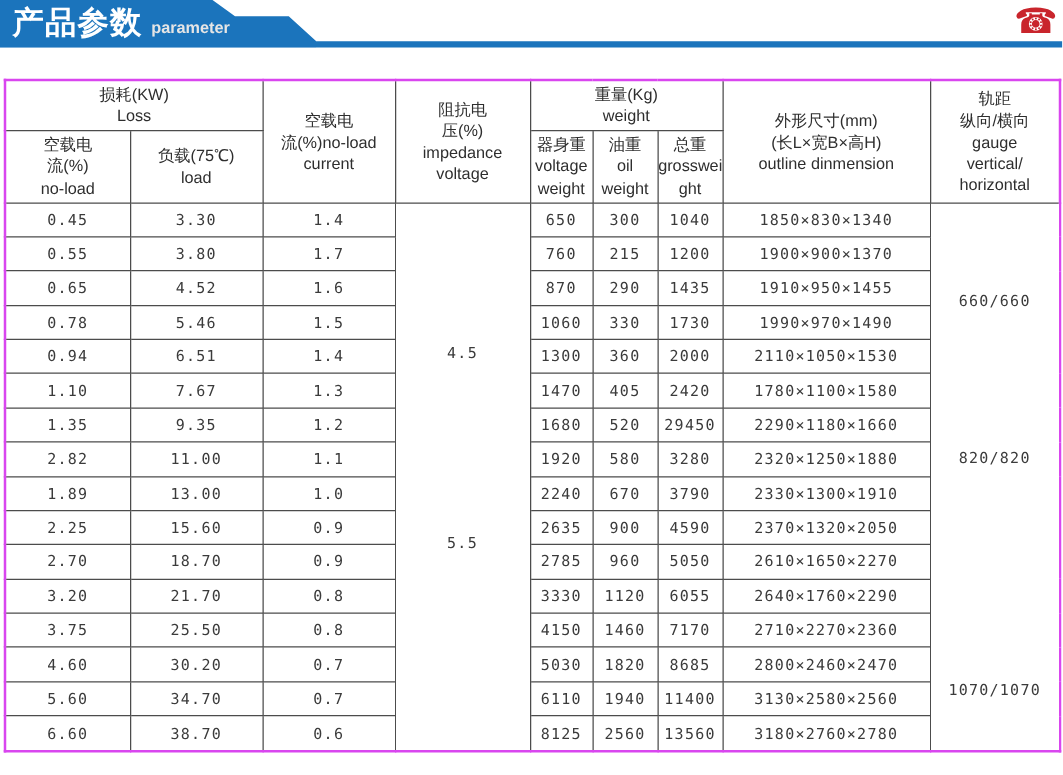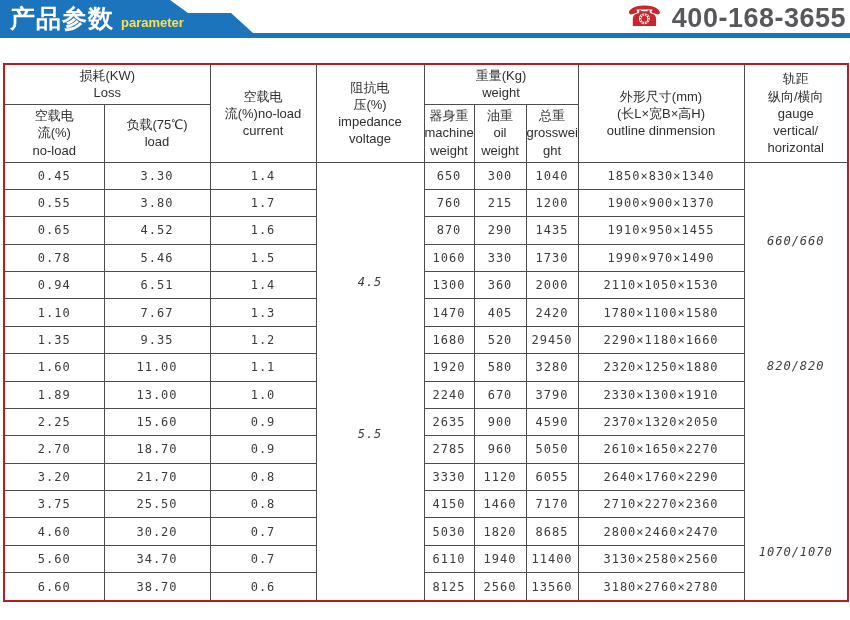--- a/index.html
+++ b/index.html
@@ -20,38 +20,38 @@
   }
   .banner-shape {
     position: absolute; top: 0; left: 0; width: 253px; height: 38px;
     clip-path: polygon(0 0, 170px 0, 188px 13px, 231px 13px, 253px 33px, 253px 38px, 0 38px);
     display: flex; align-items: baseline; padding: 2px 0 0 10px;
   }
   .banner-title {
     color: #ffffff; font-size: 25px; font-weight: bold; letter-spacing: 1px; line-height: 32px;
   }
   .banner-subtitle {
-    color: #fde047; font-size: 13px; margin-left: 7px; font-weight: bold;
+    color: #e5e5e5; font-size: 13px; margin-left: 7px; font-weight: bold;
   }
   .phone-area {
     position: absolute; top: 2px; right: 4px; height: 32px;
     display: flex; align-items: center;
   }
   .phone-icon { font-size: 28px; line-height: 1; transform: translateY(-1px); }
   .phone-number {
     font-size: 27px; font-weight: bold; color: #57585b; margin-left: 10px; letter-spacing: 0.5px;
   }
   .phone-cta { font-size: 17px; font-weight: bold; margin-left: 14px; }
 
   
   .table-wrap { position: absolute; left: 3px; top: 63px; width: 844px; height: 539px; }
   table.params {
     width: 100%; height: 100%;
     border-collapse: collapse; table-layout: fixed;
-    border: 2px solid #b91c1c;
+    border: 2px solid #d946ef;
   }
   table.params th, table.params td {
     border: 1px solid #4c4c4c;
     text-align: center; vertical-align: middle;
     overflow: hidden;
   }
   table.params th {
     font-weight: normal; font-size: 13px; color: #2e2e2e;
     line-height: 1.32; white-space: pre-line;
     background: #ffffff;
@@ -61,37 +61,35 @@
   table.params td {
     font-family: "DejaVu Sans Mono", monospace;
     font-size: 12px; color: #3b3b3b; letter-spacing: 1px;
     background: #ffffff;
   }
   td.merged-cell { position: relative; }
   .float-val {
     position: absolute; left: 0; width: 100%;
     transform: translateY(-50%);
     text-align: center;
-    font-style: italic;
   }
 </style>
 </head>
 <body>
 
 <div class="page">
 
   <div class="banner">
     <div class="banner-underline" style="background: rgb(27, 116, 188);"></div>
     <div class="banner-shape" style="background: rgb(27, 116, 188);">
       <span class="banner-title">产品参数</span>
       <span class="banner-subtitle">parameter</span>
     </div>
     <div class="phone-area">
       <span class="phone-icon" style="color: rgb(201, 37, 44);">☎</span>
-      <span class="phone-number" style="color: rgb(87, 88, 91);">400-168-3655</span>
     </div>
   </div>
 
   <div class="table-wrap">
     <table class="params">
       <colgroup>
         <col style="width:100px">
           <col style="width:106px">
           <col style="width:106px">
         <col style="width:108px">
@@ -123,21 +121,21 @@
 vertical/
 horizontal</th>
         </tr>
         <tr class="h-row-2">
           <th>空载电
 流(%)
 no-load</th>
           <th>负载(75℃)
 load</th>
           <th>器身重
-machine
+voltage
 weight</th>
           <th>油重
 oil
 weight</th>
           <th>总重
 grosswei
 ght</th>
         </tr>
       </thead>
       <tbody>
@@ -207,21 +205,21 @@
           <tr>
             <td>1.35</td>
             <td>9.35</td>
             <td>1.2</td>
             <td>1680</td>
             <td>520</td>
             <td>29450</td>
             <td>2290×1180×1660</td>
           </tr>
           <tr>
-            <td>1.60</td>
+            <td>2.82</td>
             <td>11.00</td>
             <td>1.1</td>
             <td>1920</td>
             <td>580</td>
             <td>3280</td>
             <td>2320×1250×1880</td>
           </tr>
           <tr>
             <td>1.89</td>
             <td>13.00</td>

